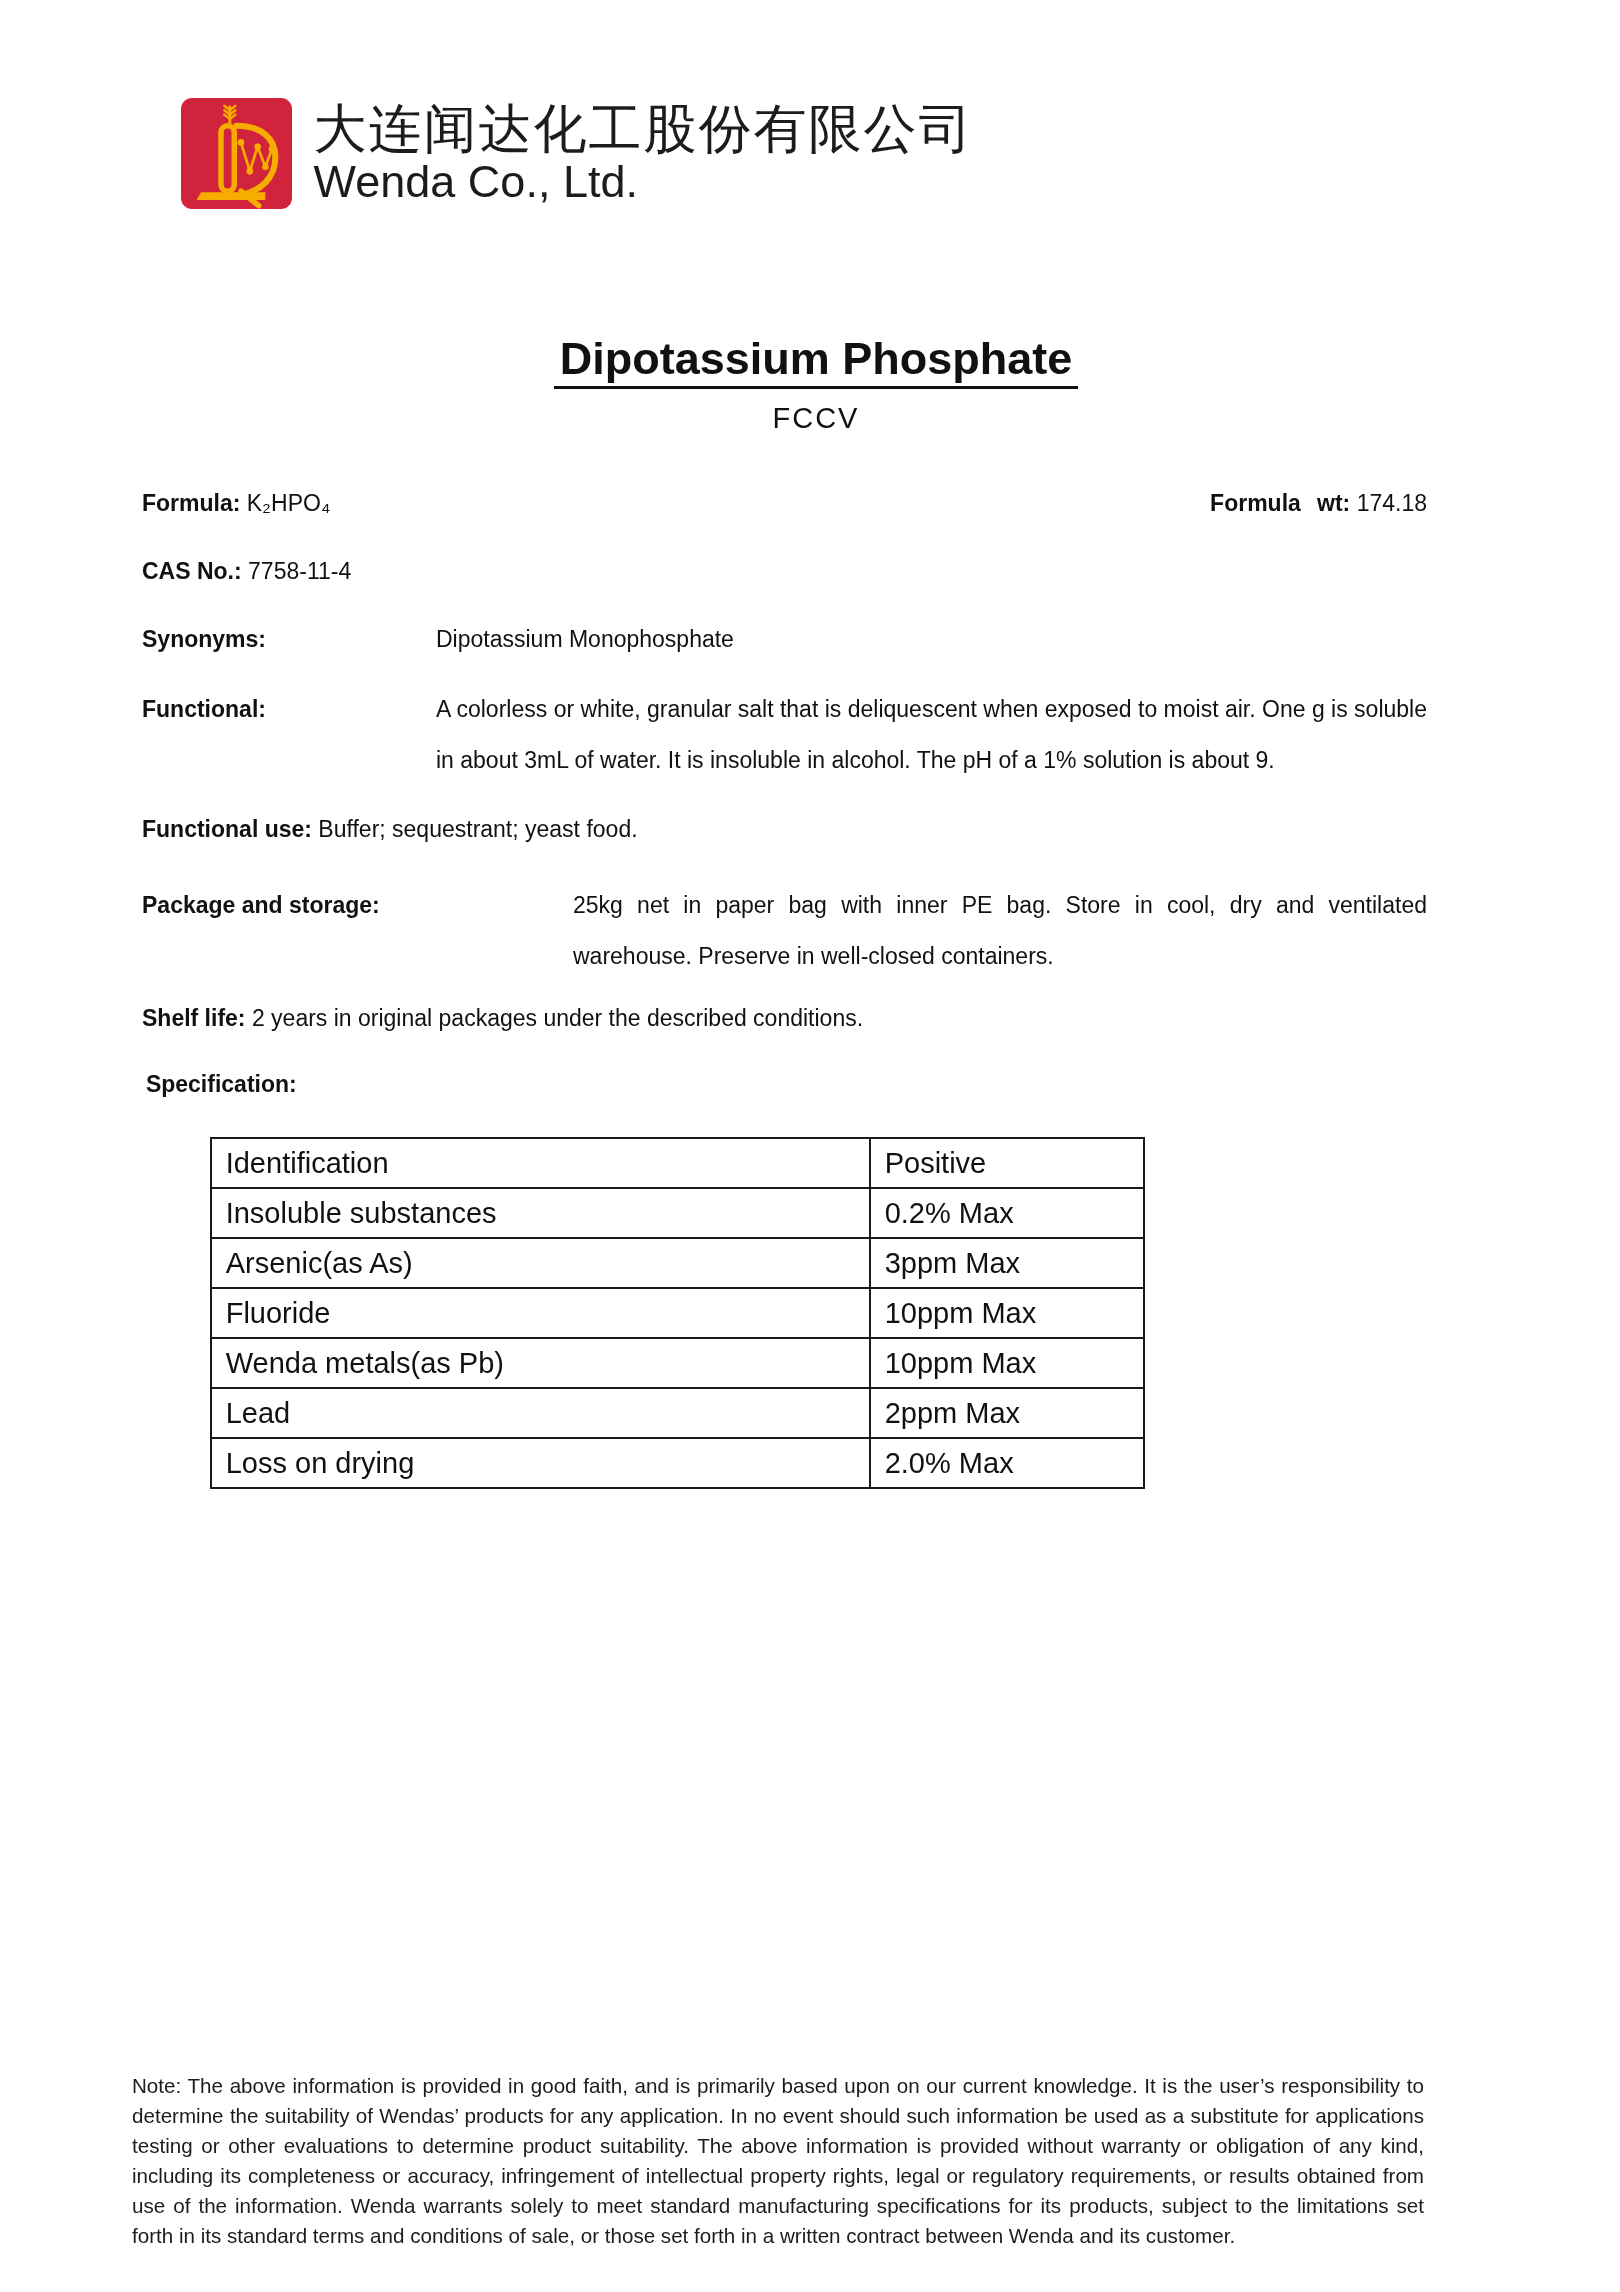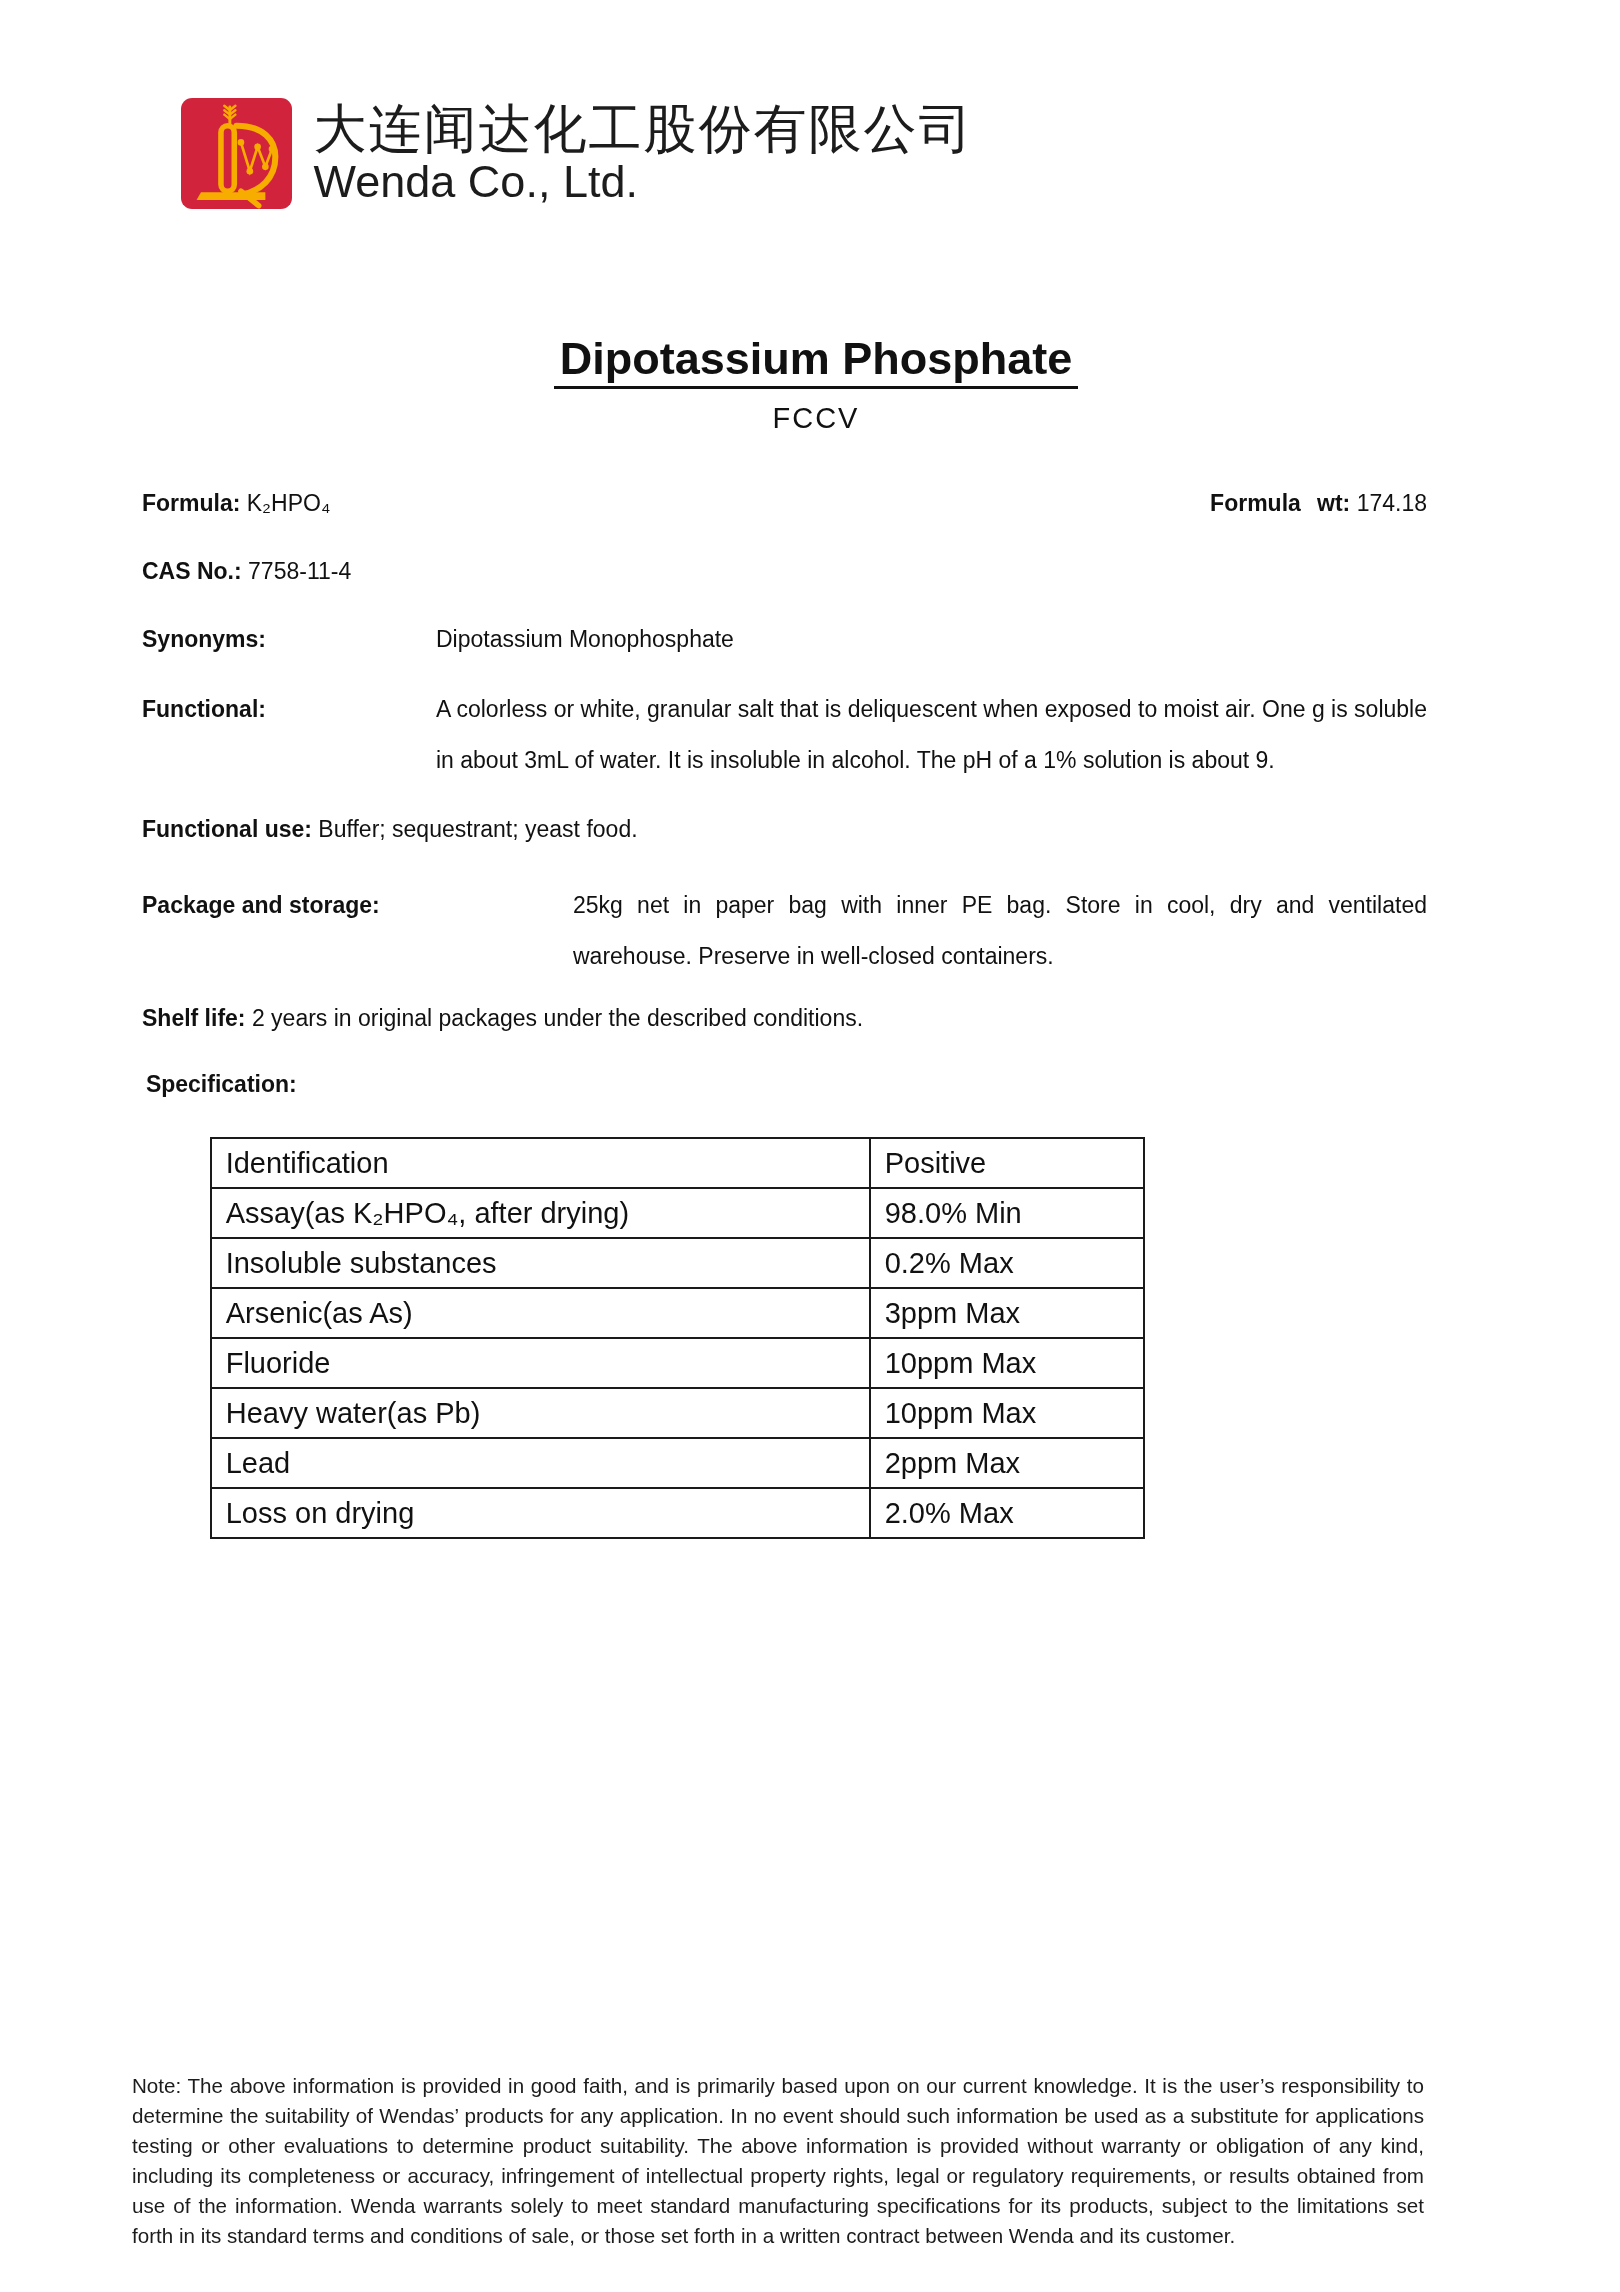--- a/index.html
+++ b/index.html
@@ -200,37 +200,33 @@
     <colgroup>
         <col class="c-item">
         <col class="c-value">
       </colgroup>
     <tbody>
       <tr>
         <td>Identification</td>
         <td>Positive</td>
       </tr>
       <tr>
-        <td>Assay(as K₂HPO₄, after drying)</td>
-        <td>98.0% Min</td>
-      </tr>
-      <tr>
         <td>Insoluble substances</td>
         <td>0.2% Max</td>
       </tr>
       <tr>
         <td>Arsenic(as As)</td>
         <td>3ppm Max</td>
       </tr>
       <tr>
         <td>Fluoride</td>
         <td>10ppm Max</td>
       </tr>
       <tr>
-        <td>Heavy water(as Pb)</td>
+        <td>Wenda metals(as Pb)</td>
         <td>10ppm Max</td>
       </tr>
       <tr>
         <td>Lead</td>
         <td>2ppm Max</td>
       </tr>
       <tr>
         <td>Loss on drying</td>
         <td>2.0% Max</td>
       </tr>

